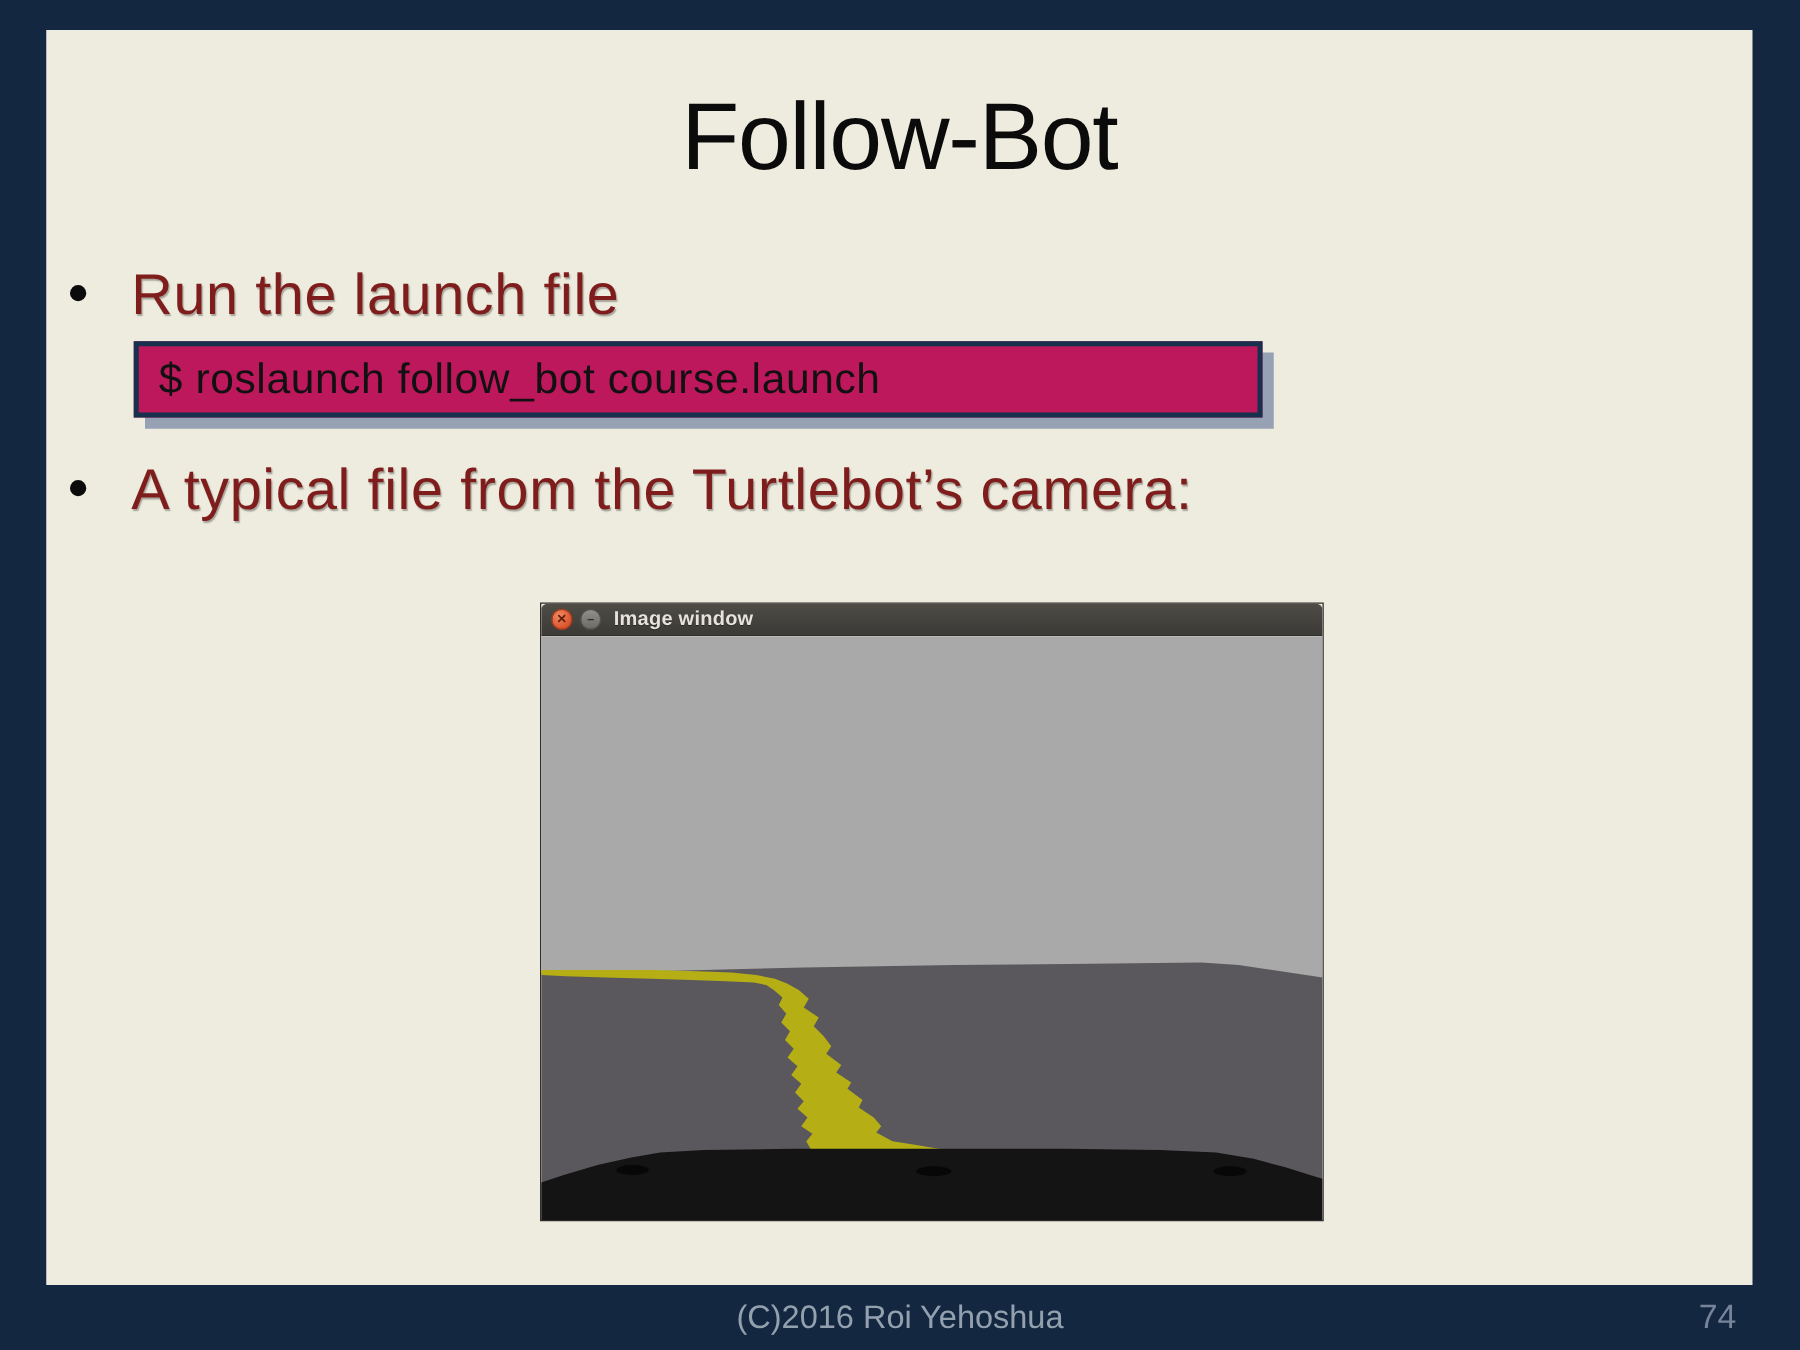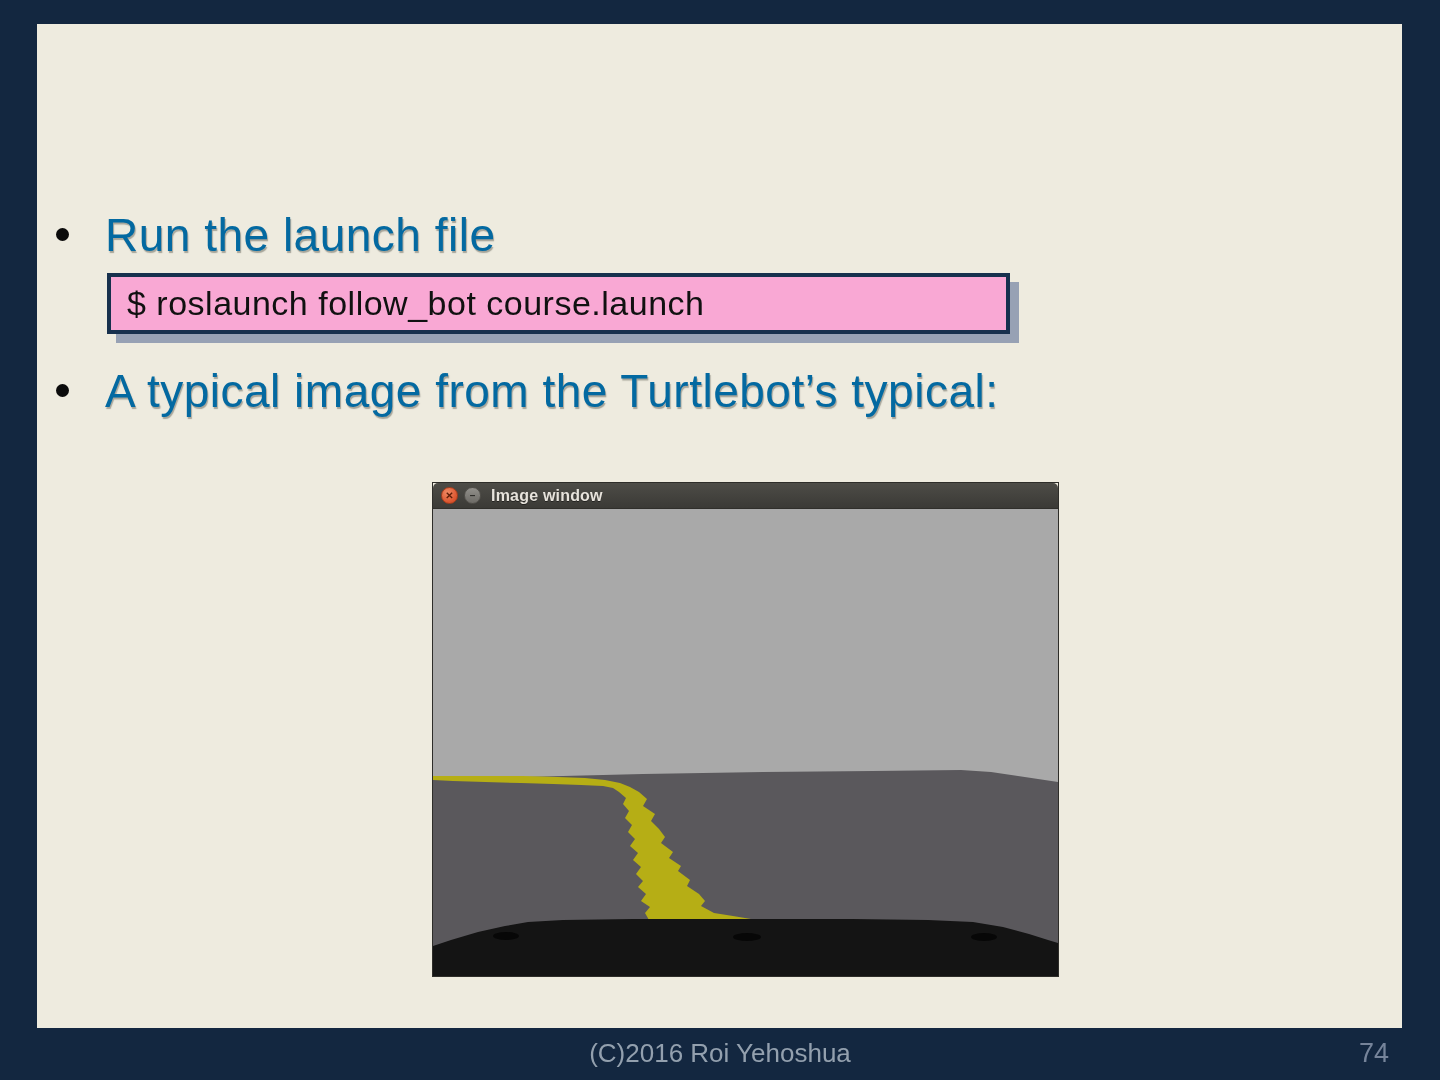--- a/index.html
+++ b/index.html
@@ -16,29 +16,29 @@
     position:absolute;top:44px;left:0;width:100%;
     text-align:center;font-size:76px;line-height:1.1;font-weight:400;
     color:#0b0b0b;letter-spacing:-1px;margin:0;
   }
   .bullet-row{position:absolute;left:0;width:100%;}
   .bullet-row .dot{
     position:absolute;left:19px;top:18px;width:13px;height:13px;border-radius:50%;
     background:#0b0b0b;
   }
   .bullet-row .btext{
-    position:absolute;left:68px;top:0;font-size:46px;line-height:50px;color:#0369a1;
+    position:absolute;left:68px;top:0;font-size:46px;line-height:50px;color:#7f1d1d;
     letter-spacing:0.5px;white-space:nowrap;
     text-shadow:1px 2px 1px rgba(95,95,85,0.5);
   }
   .bullet-1{top:186px;}
   .bullet-2{top:342px;}
   .code-box{
     position:absolute;left:70px;top:249px;width:903px;height:61px;
-    background:#f9a8d4;border:4px solid #17304d;box-sizing:border-box;
+    background:#be185d;border:4px solid #17304d;box-sizing:border-box;
     box-shadow:9px 9px 0 0 #97a1b4;
   }
   .code-box .code-text{
     display:block;padding-left:16px;font-size:34px;line-height:52px;color:#111;
     letter-spacing:0.5px;white-space:nowrap;
   }
   
   .image-window{
     position:absolute;left:395px;top:458px;width:625px;height:493px;
     border:1px solid #2e2d29;box-sizing:content-box;
@@ -75,33 +75,34 @@
   .page-number{
     position:absolute;left:1348px;top:1038px;width:52px;text-align:center;
     font-size:27px;color:#76849a;
   }
 </style>
 </head>
 <body>
 
 <div class="slide">
 
+  <h1 class="slide-title">Follow-Bot</h1>
 
   <div class="bullet-row bullet-1">
     <span class="dot"></span>
     <span class="btext">Run the launch file</span>
   </div>
 
   <div class="code-box">
     <span class="code-text">$ roslaunch follow_bot course.launch</span>
   </div>
 
   <div class="bullet-row bullet-2">
     <span class="dot"></span>
-    <span class="btext">A typical image from the Turtlebot’s typical:</span>
+    <span class="btext">A typical file from the Turtlebot’s camera:</span>
   </div>
 
   <div class="image-window">
     <div class="titlebar">
       <span class="win-btn win-close">✕</span>
       <span class="win-btn win-min">–</span>
       <span class="win-title">Image window</span>
     </div>
 
     <svg class="win-canvas" viewBox="0 0 625 467" preserveAspectRatio="none">

